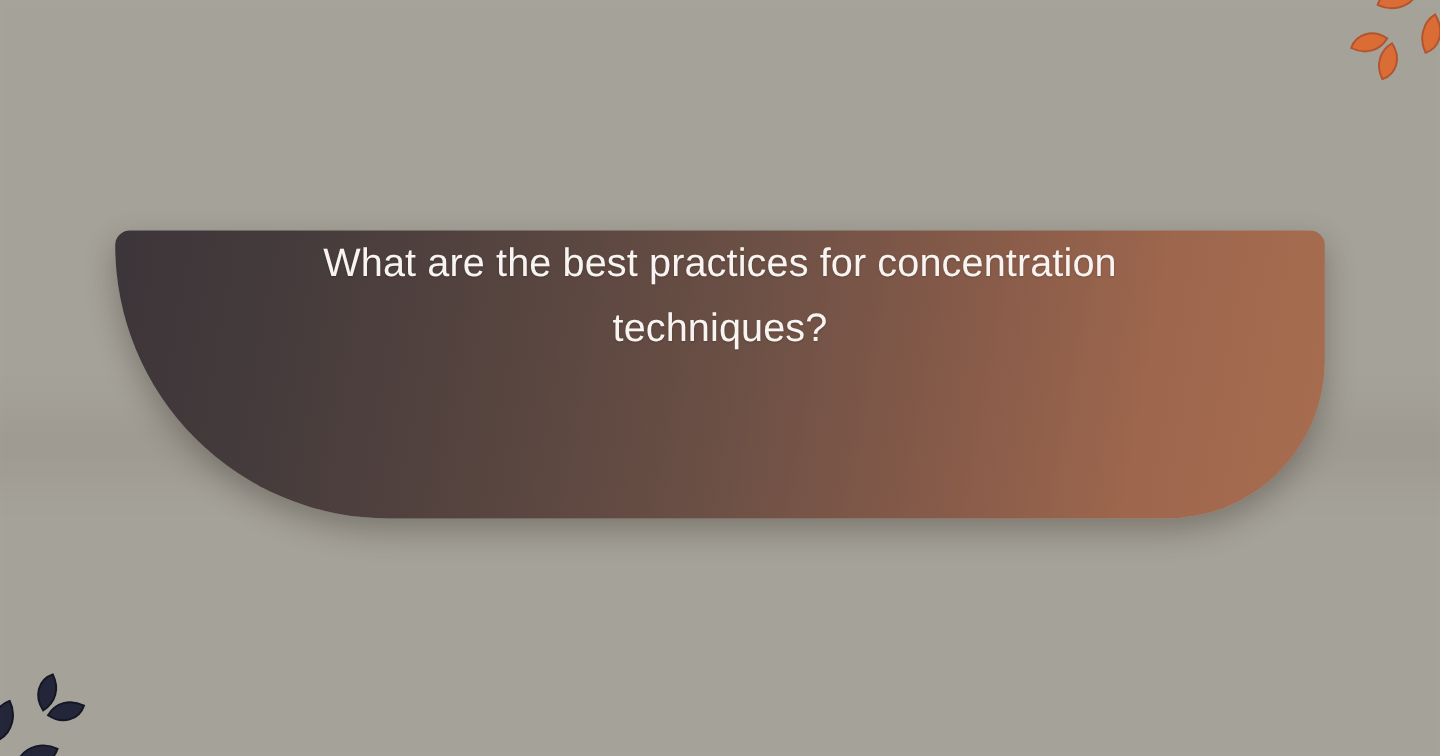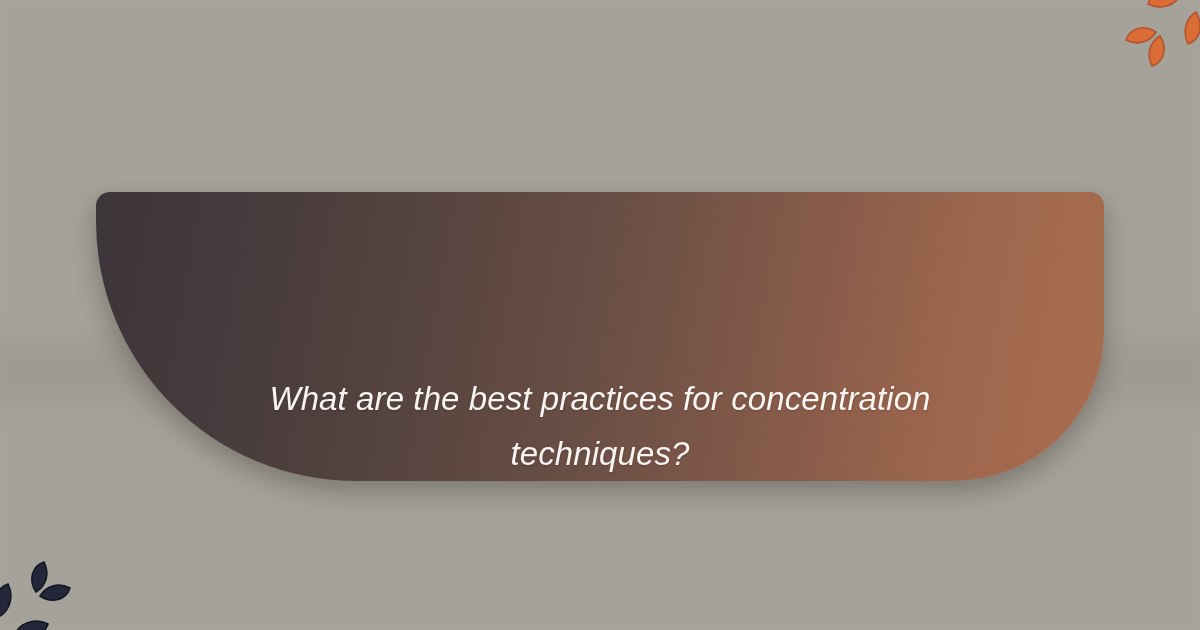--- a/index.html
+++ b/index.html
@@ -110,37 +110,36 @@
     left: -56px;
   }
   .ornament svg { display: block; width: 100%; height: 100%; }
 
   
   .banner {
     position: absolute;
     left: 96px;
     top: 192px;
     width: 1008px;
-    height: 289px;
+    height: 240px;
     border-radius: 14px 14px 150px 260px;
     background-image: linear-gradient(100deg,
         #3c3539 0%,
         #453b3c 14%,
         #56443f 32%,
         #6a4f45 50%,
         #855a49 68%,
         #9d664d 84%,
         #a86d50 100%);
     box-shadow: 0 10px 26px rgba(30,22,18,.30);
     display: flex;
-    align-items: flex-end;
+    align-items: flex-start;
     justify-content: center;
     box-sizing: border-box;
     padding: 0 130px 0 130px;
-    font-style: italic;
   }
   .banner-text {
     color: #f7f4f1;
     font-size: 33px;
     line-height: 1.65;
     font-weight: 400;
     text-align: center;
     letter-spacing: .1px;
     max-width: 770px;
     text-shadow: 0 1px 2px rgba(0,0,0,.18);

